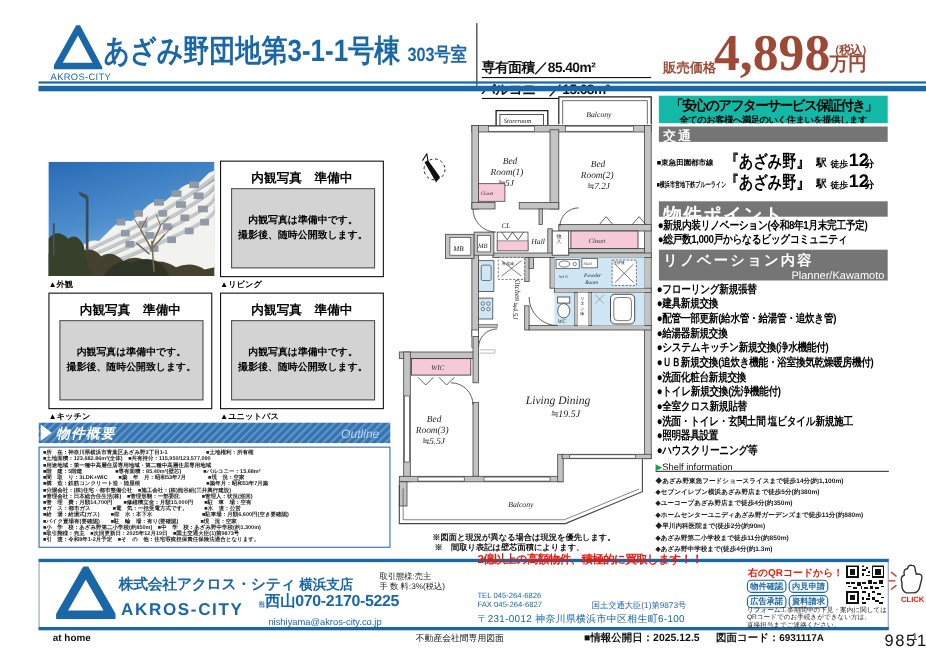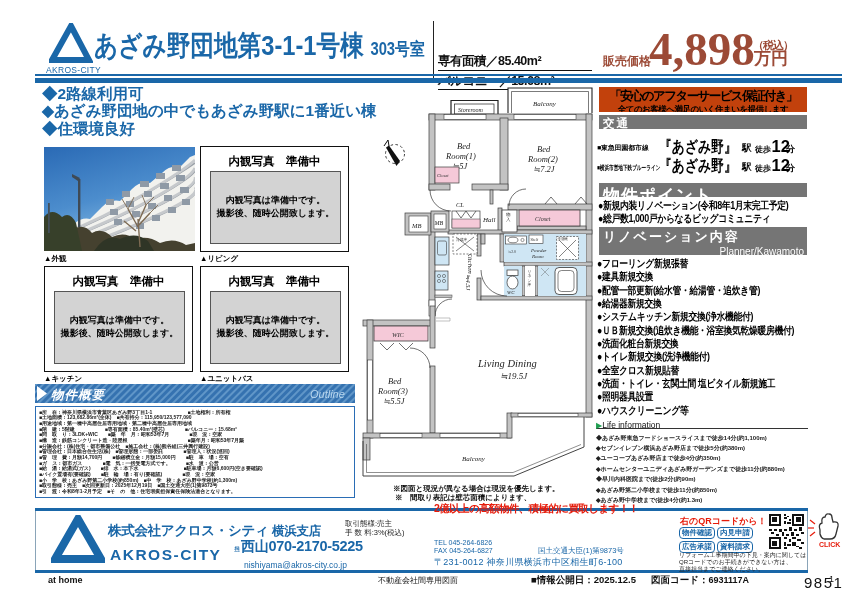--- a/index.html
+++ b/index.html
@@ -30,22 +30,20 @@
 
 <div class="abs b" style="left:649px;top:22px;font-size:47px;color:#9c4a36;font-family:'Liberation Serif',serif;letter-spacing:0px;">4,898</div>
 
 <div class="abs b" style="left:753px;top:38px;font-size:11px;color:#9c4a36;letter-spacing:-1px;">（税込）</div>
 <div class="abs b" style="left:754px;top:47px;font-size:17px;color:#9c4a36;">万円</div>
 
 <div class="abs" style="left:35px;top:74px;width:807px;height:1.5px;background:#1a67a8;"></div>
 
 <div class="abs" style="left:35px;top:78px;width:807px;height:4.5px;background:#1a67a8;"></div>
 
-<div class="abs blue b" style="left:42px;top:85px;font-size:15.5px;line-height:17.3px;white-space:nowrap;">
-◆2路線利用可<br>◆あざみ野団地の中でもあざみ野駅に1番近い棟<br>◆住環境良好</div>
 
 <svg class="abs" style="left:44px;top:147px;" width="151" height="104" viewBox="0 0 151 104">
 <defs>
 <linearGradient id="sky" x1="0" y1="0" x2="0.4" y2="1">
 <stop offset="0" stop-color="#2a6ab5"></stop>
           <stop offset="0.55" stop-color="#4c8dcd"></stop>
           <stop offset="1" stop-color="#8fc0e6"></stop>
 </linearGradient>
 </defs>
 <rect x="0" y="0" width="151" height="104" fill="url(#sky)"></rect>
@@ -389,21 +387,21 @@
 <g>
 <path d="M363 441 L363 476 L514 476 L584 447 L584 417" fill="none" stroke="#444" stroke-width="1"></path>
 <path d="M366.5 444 L366.5 472.5 L513 472.5 L581 444.5" fill="none" stroke="#444" stroke-width="0.6"></path>
 <text x="462" y="461" font-size="7" font-style="italic" fill="#222">Balcony</text>
 </g>
 
 <text x="393" y="491" font-size="7.5" font-weight="bold" fill="#111" font-family="'Liberation Sans',sans-serif">※図面と現況が異なる場合は現況を優先します。</text>
 <text x="395" y="500" font-size="7.5" font-weight="bold" fill="#111" font-family="'Liberation Sans',sans-serif">※　間取り表記は壁芯面積によります、</text>
 </svg>
 
-<div class="abs" style="left:599px;top:87px;width:208px;height:25px;background:#c2410c;text-align:center;overflow:hidden;">
+<div class="abs" style="left:599px;top:87px;width:208px;height:25px;background:#14b8a6;text-align:center;overflow:hidden;">
 <div class="b" style="font-size:12.5px;letter-spacing:-1.6px;margin-top:0.5px;white-space:nowrap;">「安心のアフターサービス保証付き」</div>
 <div class="b" style="font-size:8.5px;letter-spacing:-0.5px;margin-top:-1px;white-space:nowrap;font-family:Liberation Mono, monospace;">全てのお客様へ満足のいく住まいを提供します</div>
 </div>
 
 <div class="abs" style="left:599px;top:115px;width:208px;height:14px;background:#757575;">
 <div class="b" style="color:#fff;font-size:11.5px;padding:0.5px 0 0 4px;letter-spacing:2px;">交通</div>
 </div>
 
 <span class="abs b" style="left:597px;top:143px;font-size:6.8px;">■東急田園都市線</span>
 <span class="abs b" style="left:659px;top:137px;font-size:16px;display:inline-block;transform:scaleX(0.8);transform-origin:0 0;white-space:nowrap;">『あざみ野』</span>
@@ -439,21 +437,21 @@
 ●システムキッチン新規交換(浄水機能付)<br>
 ●ＵＢ新規交換(追炊き機能・浴室換気乾燥暖房機付)<br>
 ●洗面化粧台新規交換<br>
 ●トイレ新規交換(洗浄機能付)<br>
 ●全室クロス新規貼替<br>
 ●洗面・トイレ・玄関土間 塩ビタイル新規施工<br>
 ●照明器具設置<br>
 ●ハウスクリーニング等</div>
 
 <div class="abs" style="left:596px;top:417px;width:212px;border-bottom:1px solid #333;height:11px;line-height:11px;">
-<span style="color:#1f9e50;font-size:8px;">▶</span><span style="font-size:8.5px;color:#111;">Life information</span>
+<span style="color:#1f9e50;font-size:8px;">▶</span><span style="font-size:8.5px;color:#111;">Shelf information</span>
 </div>
 
 <div class="abs" style="left:596px;top:432.5px;font-size:6px;line-height:10.4px;color:#222;white-space:nowrap;font-weight:bold;">
 ◆あざみ野東急フードショースライスまで徒歩14分(約1,100m)<br>
 ◆セブンイレブン横浜あざみ野店まで徒歩5分(約380m)<br>
 ◆ユーコープあざみ野店まで徒歩4分(約350m)<br>
 ◆ホームセンターユニディあざみ野ガーデンズまで徒歩11分(約880m)<br>
 ◆早川内科医院まで(徒歩2分(約90m)<br>
 ◆あざみ野第二小学校まで徒歩11分(約850m)<br>
 ◆あざみ野中学校まで(徒歩4分(約1.3m)</div>

